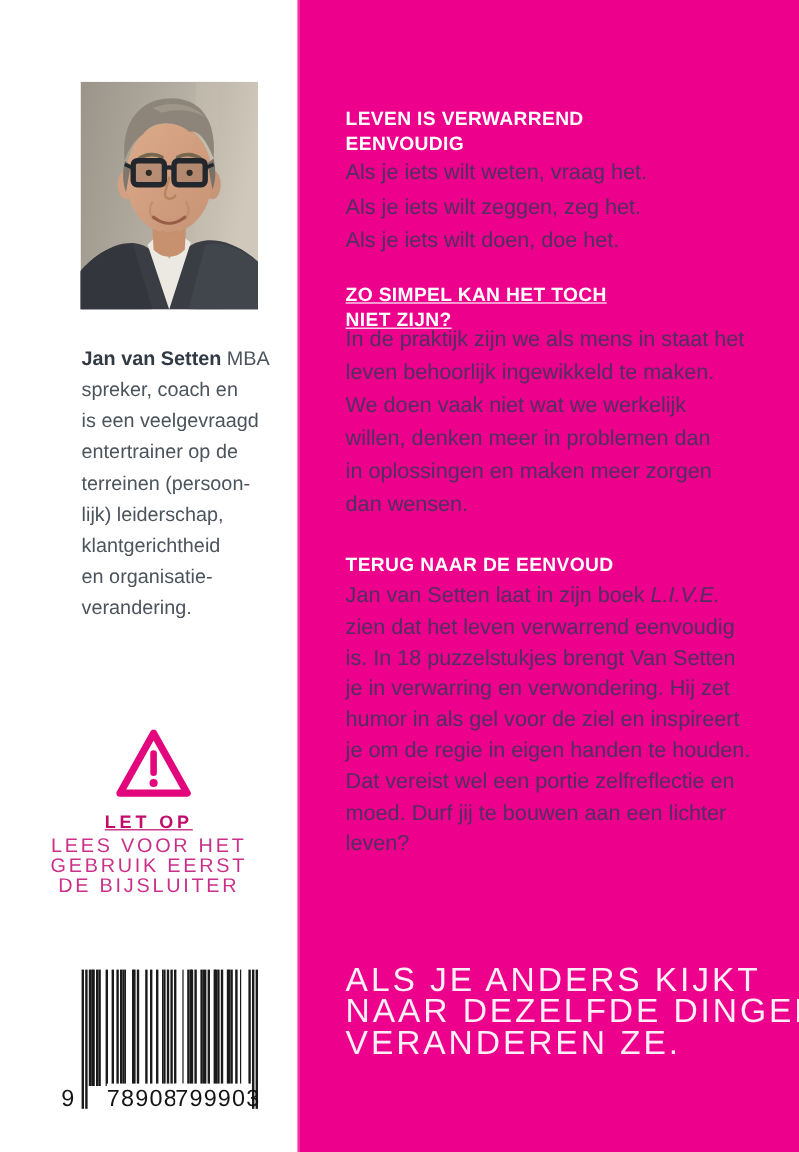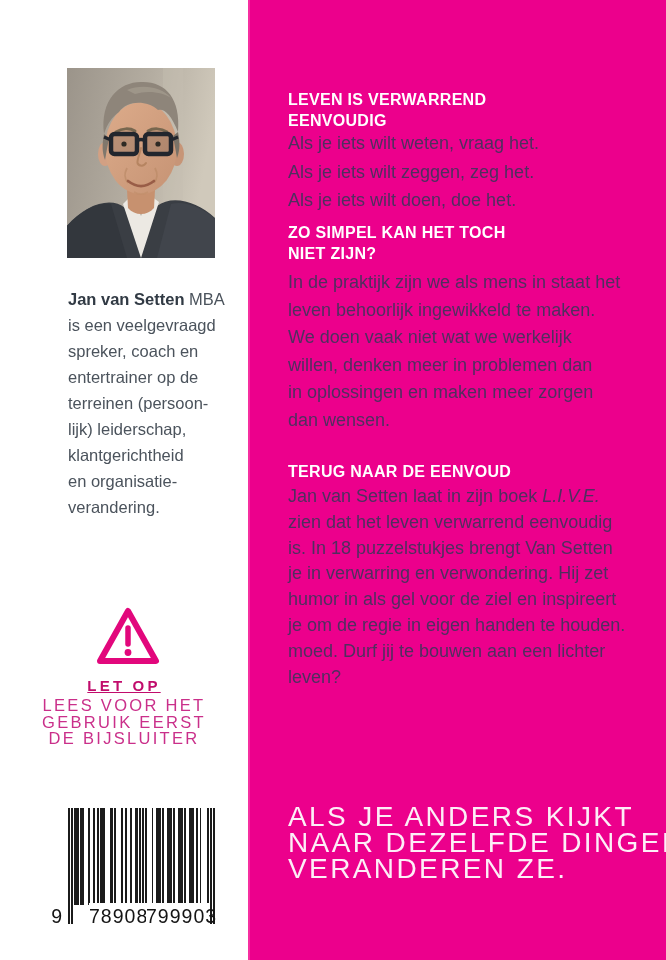--- a/index.html
+++ b/index.html
@@ -34,21 +34,21 @@
   .bc-g2{left:78px;width:64px;background:#ffffff;text-align:center;}
   
   .pink-panel{position:absolute;left:248px;top:0;width:418px;height:960px;background:#ec008c;}
   .pink-panel::before{content:"";position:absolute;left:0;top:0;width:2px;height:100%;
        background:#ff55b0;opacity:.55;}
   .sec-heading{position:absolute;left:40px;right:30px;color:#ffffff;font-weight:bold;
        font-size:16px;line-height:20.5px;letter-spacing:.3px;}
   .sec-body{position:absolute;left:40px;right:24px;color:#4f2f5f;font-size:18px;}
   .sec-heading .line,.sec-body .line{white-space:nowrap;}
   .h1{top:90px;} .b1{top:129px;line-height:28.5px;}
-  .h2{top:223px;} .b2{top:269px;line-height:27.5px;}
+  .h2{top:237px;text-decoration:underline;} .b2{top:269px;line-height:27.5px;}
   .h3{top:462px;} .b3{top:484px;line-height:25.8px;}
   .tagline{position:absolute;left:40px;top:804px;color:#fdeef7;
        font-size:28px;line-height:25.8px;letter-spacing:2.4px;}
   .tagline .line{white-space:nowrap;}
 </style>
 </head>
 <body>
 
 <div class="page">
 
@@ -107,22 +107,22 @@
         <path d="M60,100 C57,106 57,110 61,115" stroke="#ba8a66" stroke-width="1.8" fill="none" opacity="0.7"></path>
         <path d="M88,100 C91,106 91,110 87,115" stroke="#ba8a66" stroke-width="1.8" fill="none" opacity="0.7"></path>
 
         <path d="M61,113 C70,120 78,120 87,113" stroke="#995d47" stroke-width="2.6" fill="none" stroke-linecap="round"></path>
         <path d="M67,124 C72,127 76,127 81,124" stroke="#bf8d69" stroke-width="1.5" fill="none" opacity="0.6"></path>
       </svg>
     </div>
 
     <div class="bio" id="bio">
         <div class="line"><b>Jan van Setten</b> MBA</div>
+        <div class="line">spreker, coach en</div>
         <div class="line">is een veelgevraagd</div>
-        <div class="line">spreker, coach en</div>
         <div class="line">entertrainer op de</div>
         <div class="line">terreinen (persoon-</div>
         <div class="line">lijk) leiderschap,</div>
         <div class="line">klantgerichtheid</div>
         <div class="line">en organisatie-</div>
         <div class="line">verandering.</div>
       </div>
 
     <div class="tri">
       <svg viewBox="0 0 66 64" xmlns="http://www.w3.org/2000/svg">
@@ -219,20 +219,21 @@
     <div class="sec-heading h3" id="head2">
         <div class="line">TERUG NAAR DE EENVOUD</div>
       </div>
     <div class="sec-body b3" id="body2">
         <div class="line">Jan van Setten laat in zijn boek <em>L.I.V.E.</em></div>
         <div class="line">zien dat het leven verwarrend eenvoudig</div>
         <div class="line">is. In 18 puzzelstukjes brengt Van Setten</div>
         <div class="line">je in verwarring en verwondering. Hij zet</div>
         <div class="line">humor in als gel voor de ziel en inspireert</div>
         <div class="line">je om de regie in eigen handen te houden.</div>
+        <div class="line">Dat vereist wel een portie zelfreflectie en</div>
         <div class="line">moed. Durf jij te bouwen aan een lichter</div>
         <div class="line">leven?</div>
       </div>
 
     <div class="tagline" id="tagline">
         <div class="line">ALS JE ANDERS KIJKT</div>
         <div class="line">NAAR DEZELFDE DINGEN,</div>
         <div class="line">VERANDEREN ZE.</div>
       </div>
   </div>

